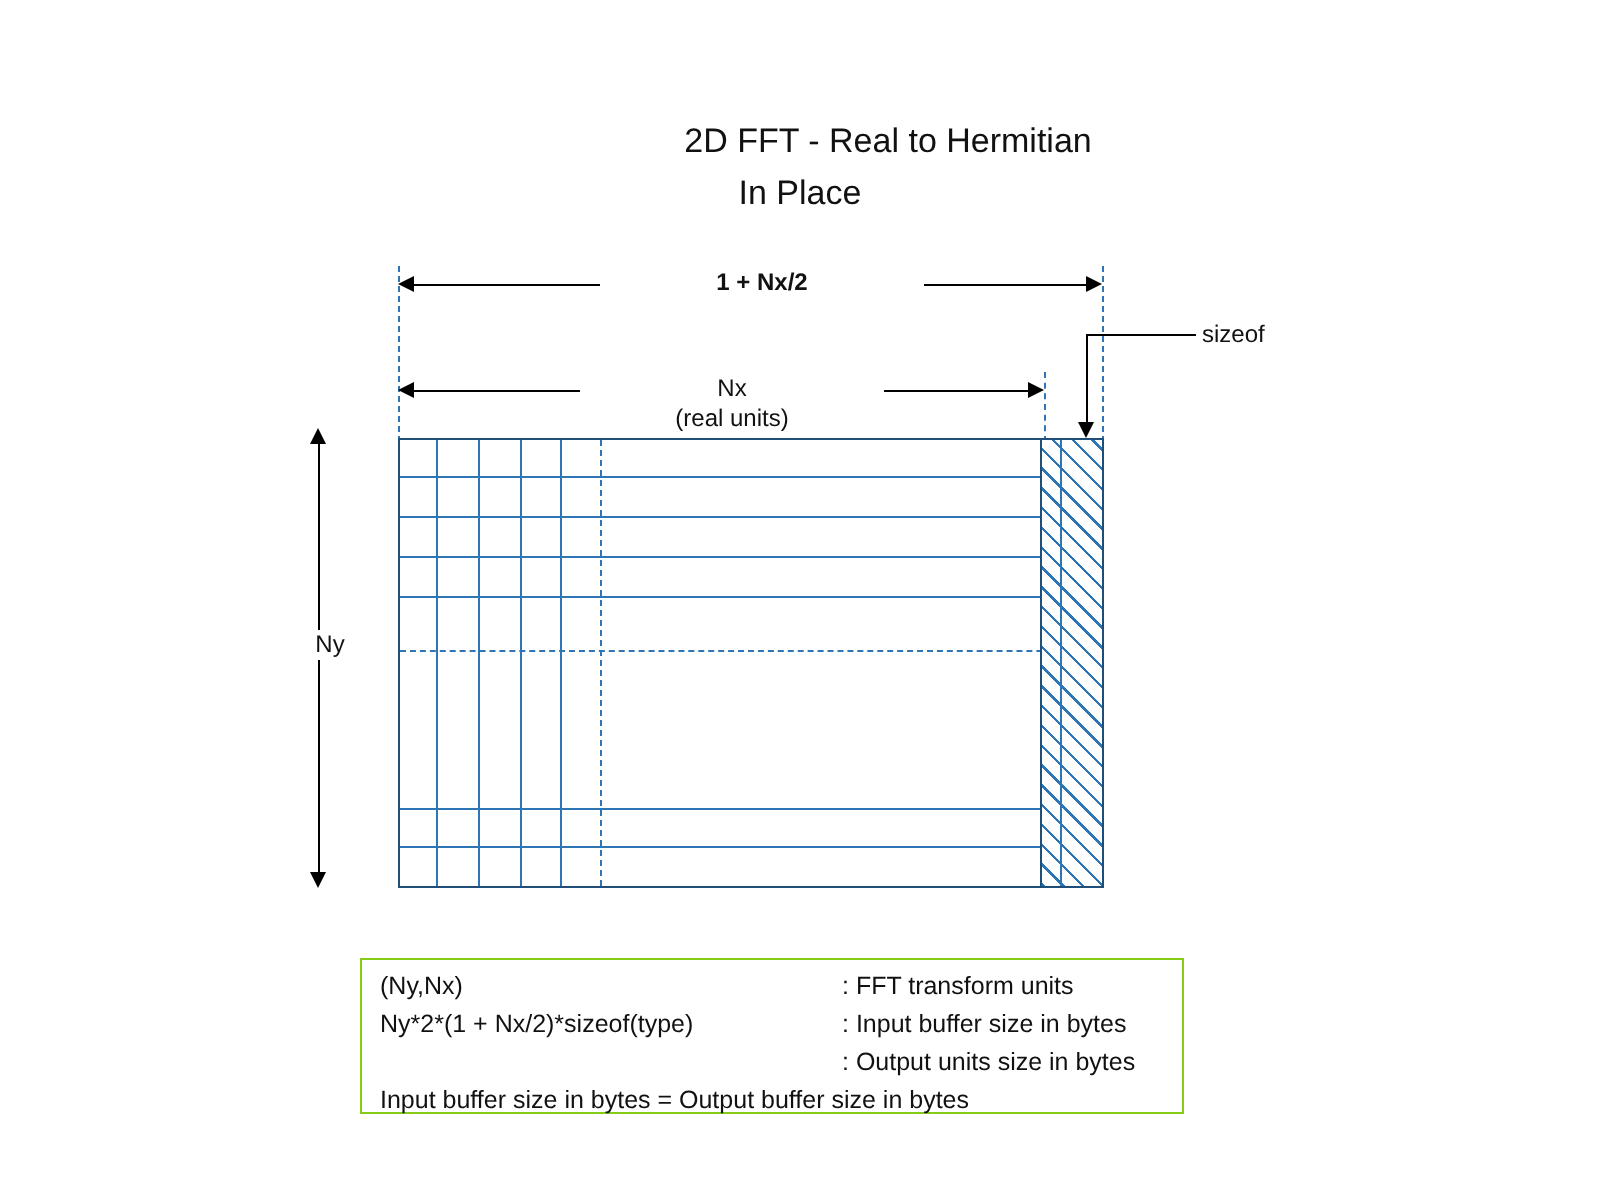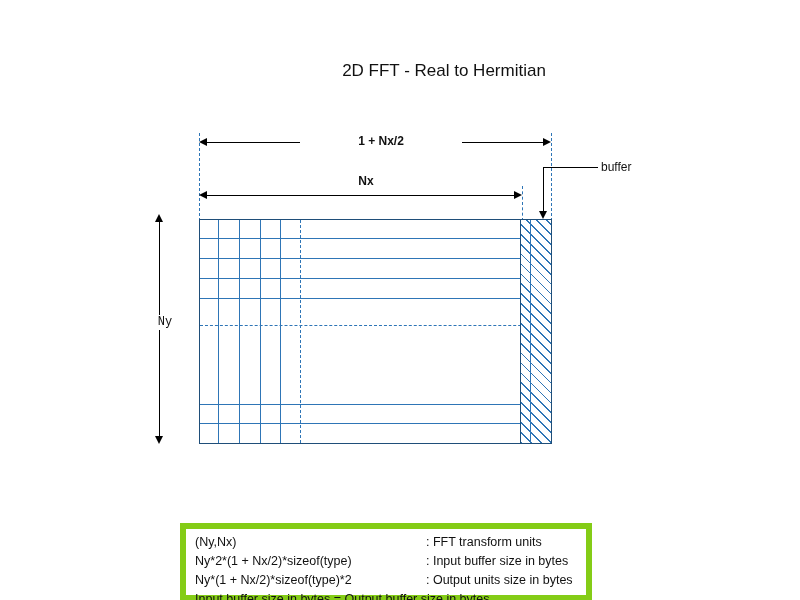--- a/index.html
+++ b/index.html
@@ -149,24 +149,23 @@
     color: #111111;
   }
 
   
   #legend-box {
     position: absolute;
     left: 180px;
     top: 479px;
     width: 412px;
     height: 78px;
-    border: 6px solid #84cc16;
+    border: 1px solid #84cc16;
     box-sizing: border-box;
     background: #ffffff;
-    margin-top: 44px;
   }
   .legend-row {
     position: relative;
     height: 19px;
     font-size: 12.5px;
     line-height: 19px;
     color: #111111;
   }
   .legend-left {
     position: absolute;
@@ -179,48 +178,50 @@
     white-space: nowrap;
   }
   #legend-inner { padding-top: 4px; }
 </style>
 </head>
 <body>
 
 <div id="stage">
 
   <div class="title" id="title-line1">2D FFT - Real to Hermitian</div>
+  <div class="title" id="title-line2">In Place</div>
 
   <div class="dim-guide" style="left:199px; top:133px; height:88px;"></div>
   <div class="dim-guide" style="left:522px; top:186px; height:35px;"></div>
   <div class="dim-guide" style="left:551px; top:133px; height:88px;"></div>
 
   <div class="arrow-line-h" style="left:201px; top:142px; width:348px;"></div>
   <div class="ah ah-left" style="left:199px; top:138px;"></div>
   <div class="ah ah-right" style="left:543px; top:138px;"></div>
   <div class="dim-label" style="left:300px; top:134px; width:150px;font-weight:bold;">
     <div>1 + Nx/2</div>
   </div>
 
   <div class="arrow-line-h" style="left:201px; top:195px; width:319px;"></div>
   <div class="ah ah-left" style="left:199px; top:191px;"></div>
   <div class="ah ah-right" style="left:514px; top:191px;"></div>
-  <div class="dim-label" style="left:290px; top:174px; width:140px;font-weight:bold;">
+  <div class="dim-label" style="left:290px; top:187px; width:140px;">
     <div>Nx</div>
+    <div>(real units)</div>
   </div>
 
   <div class="arrow-line-h" style="left:543px; top:167px; width:55px;"></div>
   <div class="arrow-line-v" style="left:543px; top:167px; height:48px;"></div>
   <div class="av av-down" style="left:539px; top:211px;"></div>
-  <div id="padding-callout-label">buffer</div>
+  <div id="padding-callout-label">sizeof</div>
 
   <div class="arrow-line-v" style="left:159px; top:222px; height:219px;"></div>
   <div class="av av-up" style="left:155px; top:214px;"></div>
   <div class="av av-down" style="left:155px; top:436px;"></div>
-  <div class="dim-label" style="left:129px; top:315px; width:60px;font-family:Liberation Mono, monospace;">
+  <div class="dim-label" style="left:129px; top:315px; width:60px;">
     <div>Ny</div>
   </div>
 
   <div id="grid-rect">
 
     <div class="hline" style="top:18px;"></div>
     <div class="hline" style="top:38px;"></div>
     <div class="hline" style="top:58px;"></div>
     <div class="hline" style="top:78px;"></div>
     <div class="dashed-h" style="top:105px;"></div>
@@ -242,21 +243,20 @@
     <div id="legend-inner">
       <div class="legend-row">
         <span class="legend-left">(Ny,Nx)</span>
         <span class="legend-right">: FFT transform units</span>
       </div>
       <div class="legend-row">
         <span class="legend-left">Ny*2*(1 + Nx/2)*sizeof(type)</span>
         <span class="legend-right">: Input buffer size in bytes</span>
       </div>
       <div class="legend-row">
-        <span class="legend-left">Ny*(1 + Nx/2)*sizeof(type)*2</span>
         <span class="legend-right">: Output units size in bytes</span>
       </div>
       <div class="legend-row">
         <span class="legend-left">Input buffer size in bytes = Output buffer size in bytes</span>
         <span class="legend-right"></span>
       </div>
     </div>
   </div>
 
 </div>

